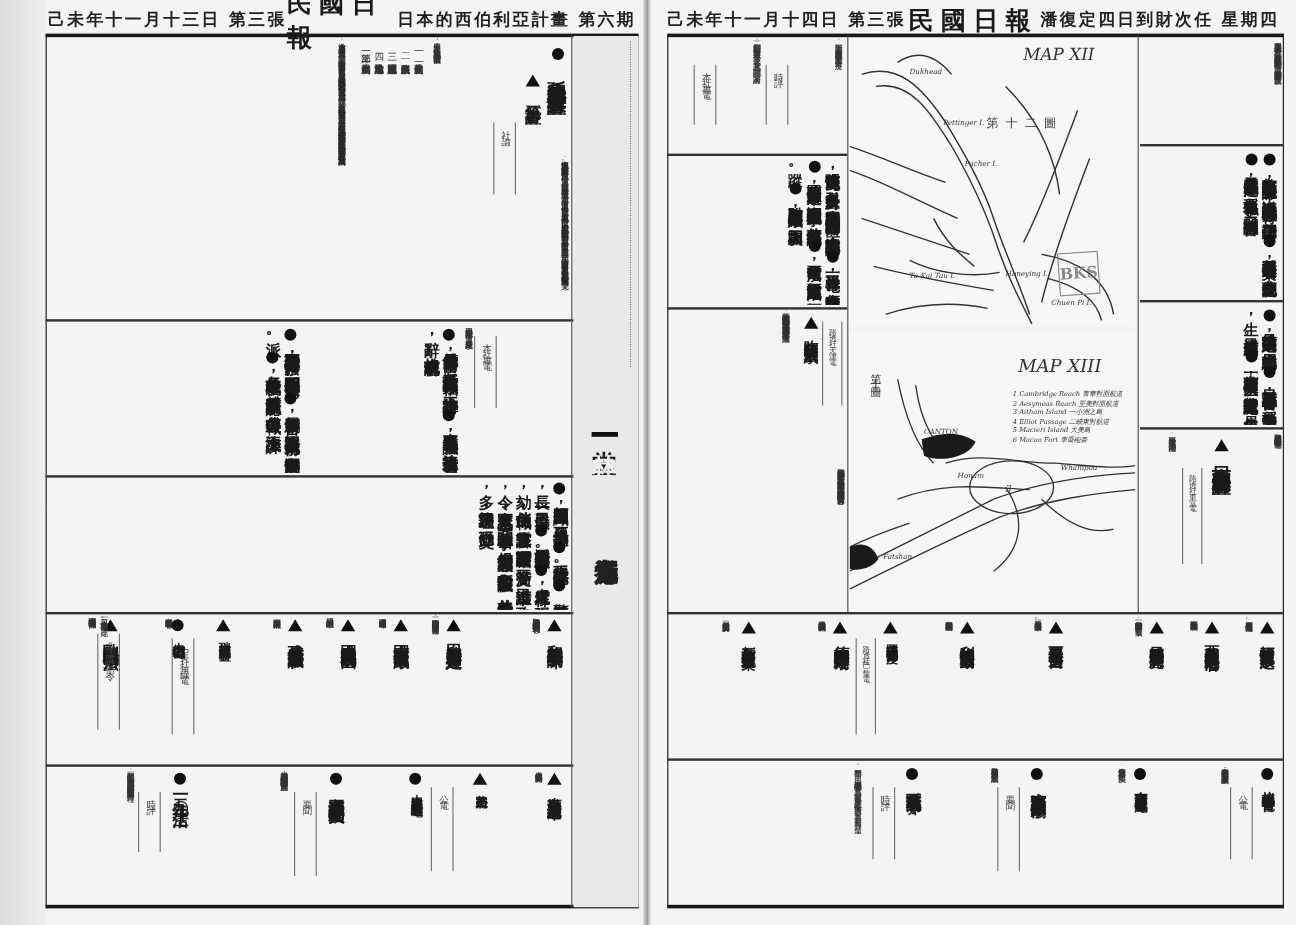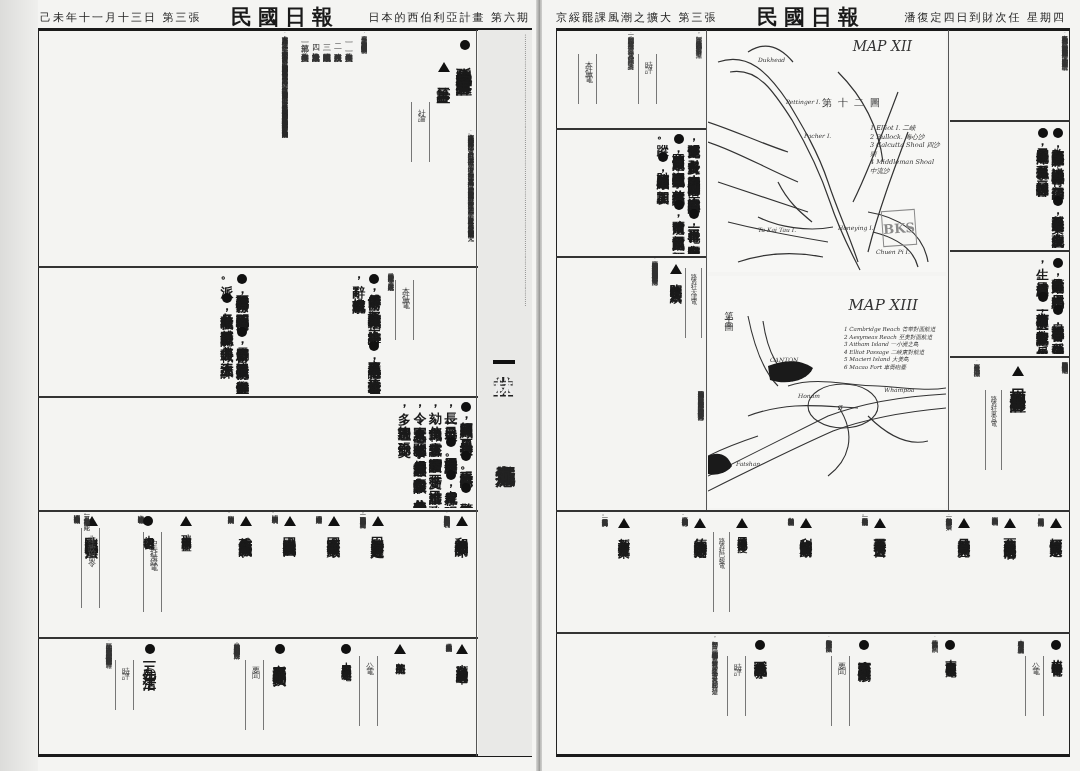--- a/index.html
+++ b/index.html
@@ -4,21 +4,21 @@
 <style>
   html,body{margin:0;padding:0;}
   body{width:1080px;height:771px;background:#f3f3f1;overflow:hidden;position:relative;
        font-family:"DejaVu Serif","Liberation Serif",serif;color:#1a1a1a;}
   .page{position:absolute;top:0;height:771px;background:#f4f4f2;}
   .page.left{left:0;width:538px;}
   .page.right{left:542px;width:538px;}
   .gutter{position:absolute;left:536px;top:0;width:8px;height:771px;background:linear-gradient(90deg,#d8d8d6,#9a9a98 45%,#bdbdbb 55%,#e6e6e4);}
   .masthead{position:absolute;top:6px;left:40px;right:8px;height:22px;display:flex;flex-direction:row-reverse;align-items:center;justify-content:space-between;font-size:11px;letter-spacing:2px;}
   .masthead .title{font-size:21px;font-weight:bold;letter-spacing:6px;}
-  .masthead .info{font-size:11px;font-weight:normal;color:#222;white-space:nowrap;}
+  .masthead .info{font-size:14px;font-weight:bold;color:#222;white-space:nowrap;}
   .frame{position:absolute;top:28px;left:38px;right:6px;bottom:14px;border-top:3px solid #1a1a1a;border-bottom:3px solid #1a1a1a;border-left:1.5px solid #222;border-right:1.5px solid #222;}
   .hr{position:absolute;height:1.5px;background:#333;}
   .vr{position:absolute;width:1px;background:#555;}
   .block{position:absolute;overflow:hidden;}
   .vert{writing-mode:vertical-rl;text-orientation:upright;}
   .body-text{writing-mode:vertical-rl;font-size:6.4px;line-height:7.4px;color:#333;letter-spacing:-0.2px;overflow:hidden;height:100%;}
   .body-text.dense{color:#2a2a2a;}
   .headline{writing-mode:vertical-rl;font-weight:bold;font-size:13.5px;line-height:16px;letter-spacing:1px;}
   .headline.xl{font-size:16px;line-height:19px;}
   .news{writing-mode:vertical-rl;font-weight:bold;font-size:13px;line-height:15.5px;letter-spacing:0.5px;}
@@ -161,21 +161,21 @@
     <div class="body-text" style="position:absolute;left:0;top:0;width:50px;">十二月三十一日 令 任命某某為某某職。此令。</div>
   </div>
 </div>
 
 <div class="gutter"></div>
 
 <div class="page right">
   <div class="masthead" style="left:14px;right:14px;">
     <span class="info">潘復定四日到財次任 星期四</span>
     <span class="title">民國日報</span>
-    <span class="info">京綏罷課風潮之擴大 第三張</span>
+    <span class="info">己未年十一月十四日 第三張</span>
   </div>
   <div class="frame" style="left:14px;right:10px;"></div>
 
   <div class="hr" style="left:14px;width:150px;top:128px;"></div>
   <div class="hr" style="left:14px;width:150px;top:256px;"></div>
   <div class="hr" style="left:408px;width:120px;top:120px;"></div>
   <div class="hr" style="left:408px;width:120px;top:250px;"></div>
   <div class="hr" style="left:14px;right:10px;top:510px;"></div>
   <div class="hr" style="left:14px;right:10px;top:632px;"></div>
   <div class="vr" style="left:164px;top:30px;height:480px;"></div>
@@ -204,26 +204,20 @@
         <text x="50" y="30">Dukhead</text>
         <text x="78" y="72">Pettinger I.</text>
         <text x="96" y="106">Pacher I.</text>
         <text x="50" y="200">Ta Kai Tau I.</text>
         <text x="168" y="222">Chuen Pi I.</text>
         <text x="130" y="198">Honeying I.</text>
       </g>
     </svg>
     <div class="map-label" style="right:34px;top:6px;">MAP XII</div>
     <div class="vert" style="position:absolute;right:60px;top:64px;font-size:10px;letter-spacing:6px;color:#333;writing-mode:horizontal-tb;">第十二圖</div>
-    <div class="legend" style="right:4px;top:92px;width:72px;">
-      <div>1 Elliot I. 二峽</div>
-      <div>2 Bullock. 海心沙</div>
-      <div>3 Calcutta Shoal 四沙頭</div>
-      <div>4 Middleman Shoal 中流沙</div>
-    </div>
     <div class="stamp" style="left:174px;top:178px;">BKS</div>
   </div>
 
   <div class="map" style="left:166px;top:276px;width:238px;height:232px;">
     <svg viewBox="0 0 238 232">
       <g fill="none" stroke="#333" stroke-width="1.1">
         <path d="M40,40 C48,80 60,100 70,110"></path>
         <path d="M55,45 C60,80 72,95 85,105"></path>
         <path d="M0,200 C40,180 80,160 120,140 C160,125 200,120 238,118"></path>
         <path d="M0,215 C40,195 80,175 125,155 C165,140 205,135 238,132"></path>

